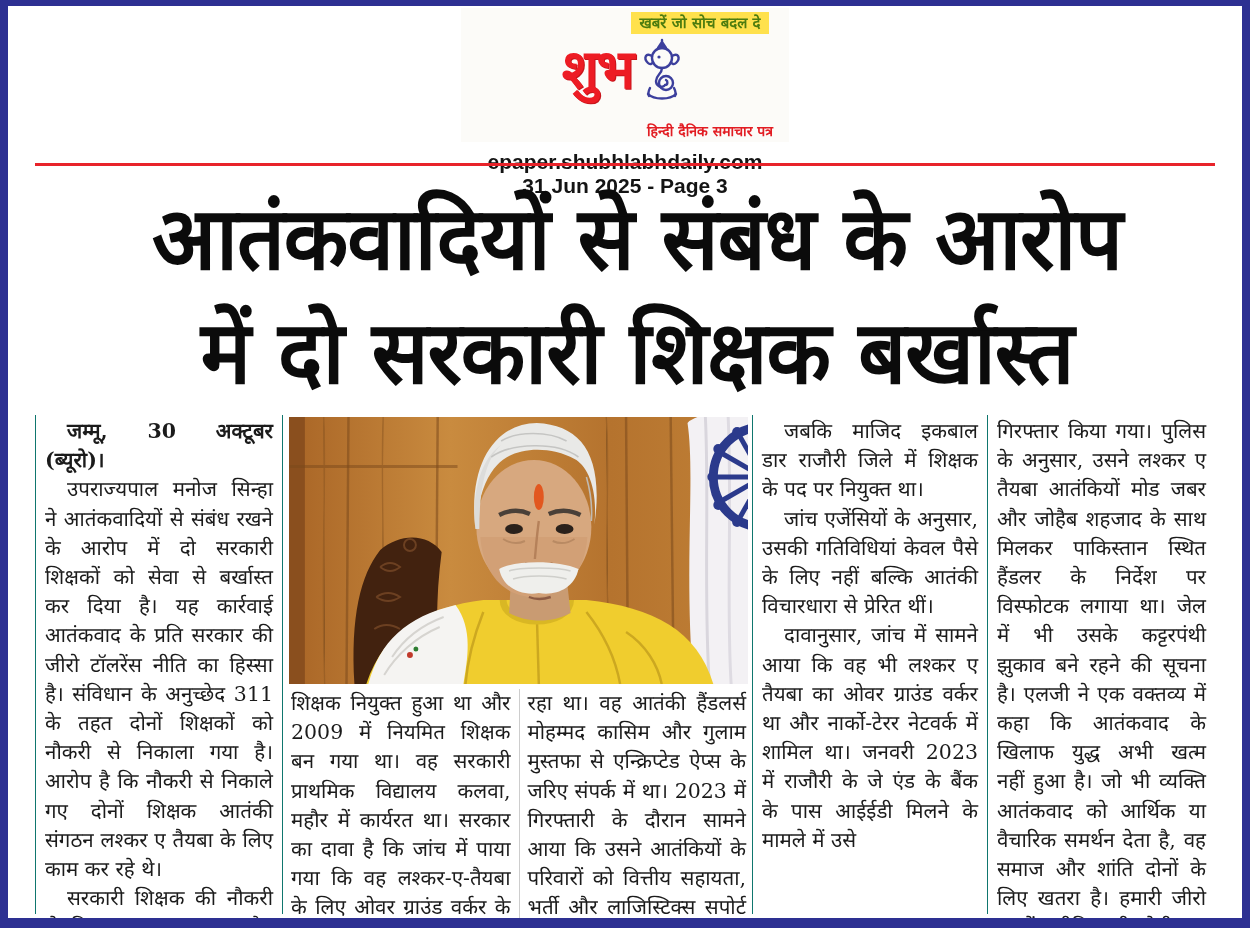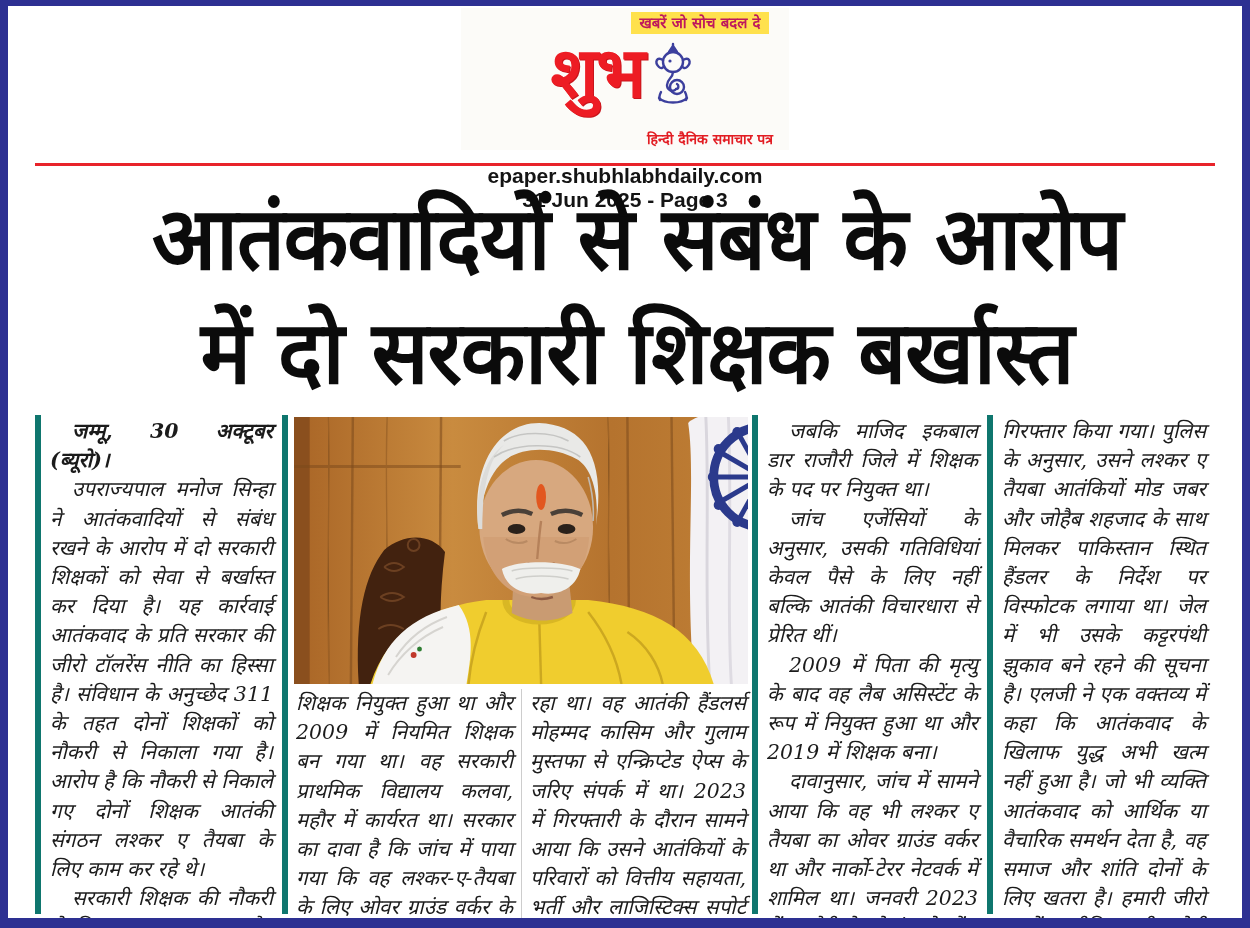--- a/index.html
+++ b/index.html
@@ -5,46 +5,46 @@
   html,body{margin:0;padding:0;background:#e9e9e9;}
   .page{
     position:relative;width:1250px;height:928px;box-sizing:border-box;background:#ffffff;
     border-style:solid;border-color:#2d3092;border-width:6px 8px 10px 8px;overflow:hidden;
     font-family:"DejaVu Serif", serif;
   }
   
   .masthead{position:absolute;top:2px;left:0;width:100%;text-align:center;}
   .logo-box{position:relative;display:inline-block;background:#fcfbf8;padding:4px 14px 2px;min-width:300px;}
   .tagline{
-    position:relative;display:inline-block;margin-left:150px;background:#ffe14d;color:#be185d;
+    position:relative;display:inline-block;margin-left:150px;background:#ffe14d;color:#4d7c0f;
     font-family:"DejaVu Sans",sans-serif;font-weight:bold;font-size:15px;line-height:1.2;
     padding:2px 8px;white-space:nowrap;
   }
   .logo-row{display:flex;align-items:center;justify-content:center;gap:4px;margin-top:2px;}
   .logo-word{
-    color:#ed1c24;font-weight:bold;font-size:70px;line-height:1.05;letter-spacing:-2px;
+    color:#ed1c24;font-weight:bold;font-size:54px;line-height:1.05;letter-spacing:-2px;
     font-family:"DejaVu Serif",serif;text-shadow:1px 1px 0 #c8141b;
   }
   .subtitle{
     text-align:right;color:#e21d23;font-family:"DejaVu Sans",sans-serif;font-weight:bold;
     font-size:14px;margin-top:19px;padding-right:2px;
   }
   .website,.datepage{
     font-family:"Liberation Sans",sans-serif;font-weight:600;color:#141414;font-size:21px;line-height:1.05;
   }
-  .website{margin-top:15px;}
+  .website{margin-top:9px;}
   .datepage{margin-top:2px;}
   .red-rule{position:absolute;top:157px;left:27px;right:27px;height:3px;background:#e8232a;}
   
   .headline{position:absolute;top:176px;left:0;width:100%;margin:0;text-align:center;color:#0b0b0b;padding-left:12px;}
   .headline .hl{display:block;font-size:84px;line-height:114px;font-weight:bold;letter-spacing:-1px;
     font-family:"DejaVu Serif",serif;transform:scaleY(1.04);}
   
   .cols{position:absolute;top:409px;left:27px;right:27px;bottom:4px;display:flex;}
-  .col{box-sizing:border-box;border-left:6px solid #0f766e;padding:2px 9px 0 9px;font-style:italic;}
+  .col{box-sizing:border-box;border-left:1px solid #0f766e;padding:2px 9px 0 9px;}
   .col1{width:247px;}
   .mid{width:470px;padding:2px 4px 0 6px;}
   .col4{width:235px;}
   .col5{width:228px;}
   .body-text{font-size:20.5px;line-height:29.2px;text-align:justify;color:#1b1b1b;}
   .body-text p{margin:0;text-indent:22px;}
   .dateline{font-weight:bold;}
   .photo{margin:0 0 5px 0;width:100%;height:267px;display:block;}
   .photo svg{display:block;width:100%;height:100%;}
   .mid-cols{display:flex;}
@@ -220,21 +220,20 @@
         </div>
         <div class="mid-sub body-text">
           <p style="text-indent:0">रहा था। वह आतंकी हैंडलर्स मोहम्मद कासिम और गुलाम मुस्तफा से एन्क्रिप्टेड ऐप्स के जरिए संपर्क में था। 2023 में गिरफ्तारी के दौरान सामने आया कि उसने आतंकियों के परिवारों को वित्तीय सहायता, भर्ती और लाजिस्टिक्स सपोर्ट दिया था।</p>
         </div>
       </div>
     </div>
 
     <div class="col col4 body-text">
       <p>जबकि माजिद इकबाल डार राजौरी जिले में शिक्षक के पद पर नियुक्त था।</p>
       <p>जांच एजेंसियों के अनुसार, उसकी गतिविधियां केवल पैसे के लिए नहीं बल्कि आतंकी विचारधारा से प्रेरित थीं।</p>
-      <p>2009 में पिता की मृत्यु के बाद वह लैब असिस्टेंट के रूप में नियुक्त हुआ था और 2019 में शिक्षक बना।</p>
       <p>दावानुसार, जांच में सामने आया कि वह भी लश्कर ए तैयबा का ओवर ग्राउंड वर्कर था और नार्को-टेरर नेटवर्क में शामिल था। जनवरी 2023 में राजौरी के जे एंड के बैंक के पास आईईडी मिलने के मामले में उसे</p>
     </div>
 
     <div class="col col5 body-text">
       <p style="text-indent:0">गिरफ्तार किया गया। पुलिस के अनुसार, उसने लश्कर ए तैयबा आतंकियों मोड जबर और जोहैब शहजाद के साथ मिलकर पाकिस्तान स्थित हैंडलर के निर्देश पर विस्फोटक लगाया था। जेल में भी उसके कट्टरपंथी झुकाव बने रहने की सूचना है। एलजी ने एक वक्तव्य में कहा कि आतंकवाद के खिलाफ युद्ध अभी खत्म नहीं हुआ है। जो भी व्यक्ति आतंकवाद को आर्थिक या वैचारिक समर्थन देता है, वह समाज और शांति दोनों के लिए खतरा है। हमारी जीरो टालरेंस नीति जारी रहेगी जब तक आतंक नेटवर्क पूरी तरह समाप्त नहीं हो जाता।</p>
     </div>
 
   </main>
 </div>
 

